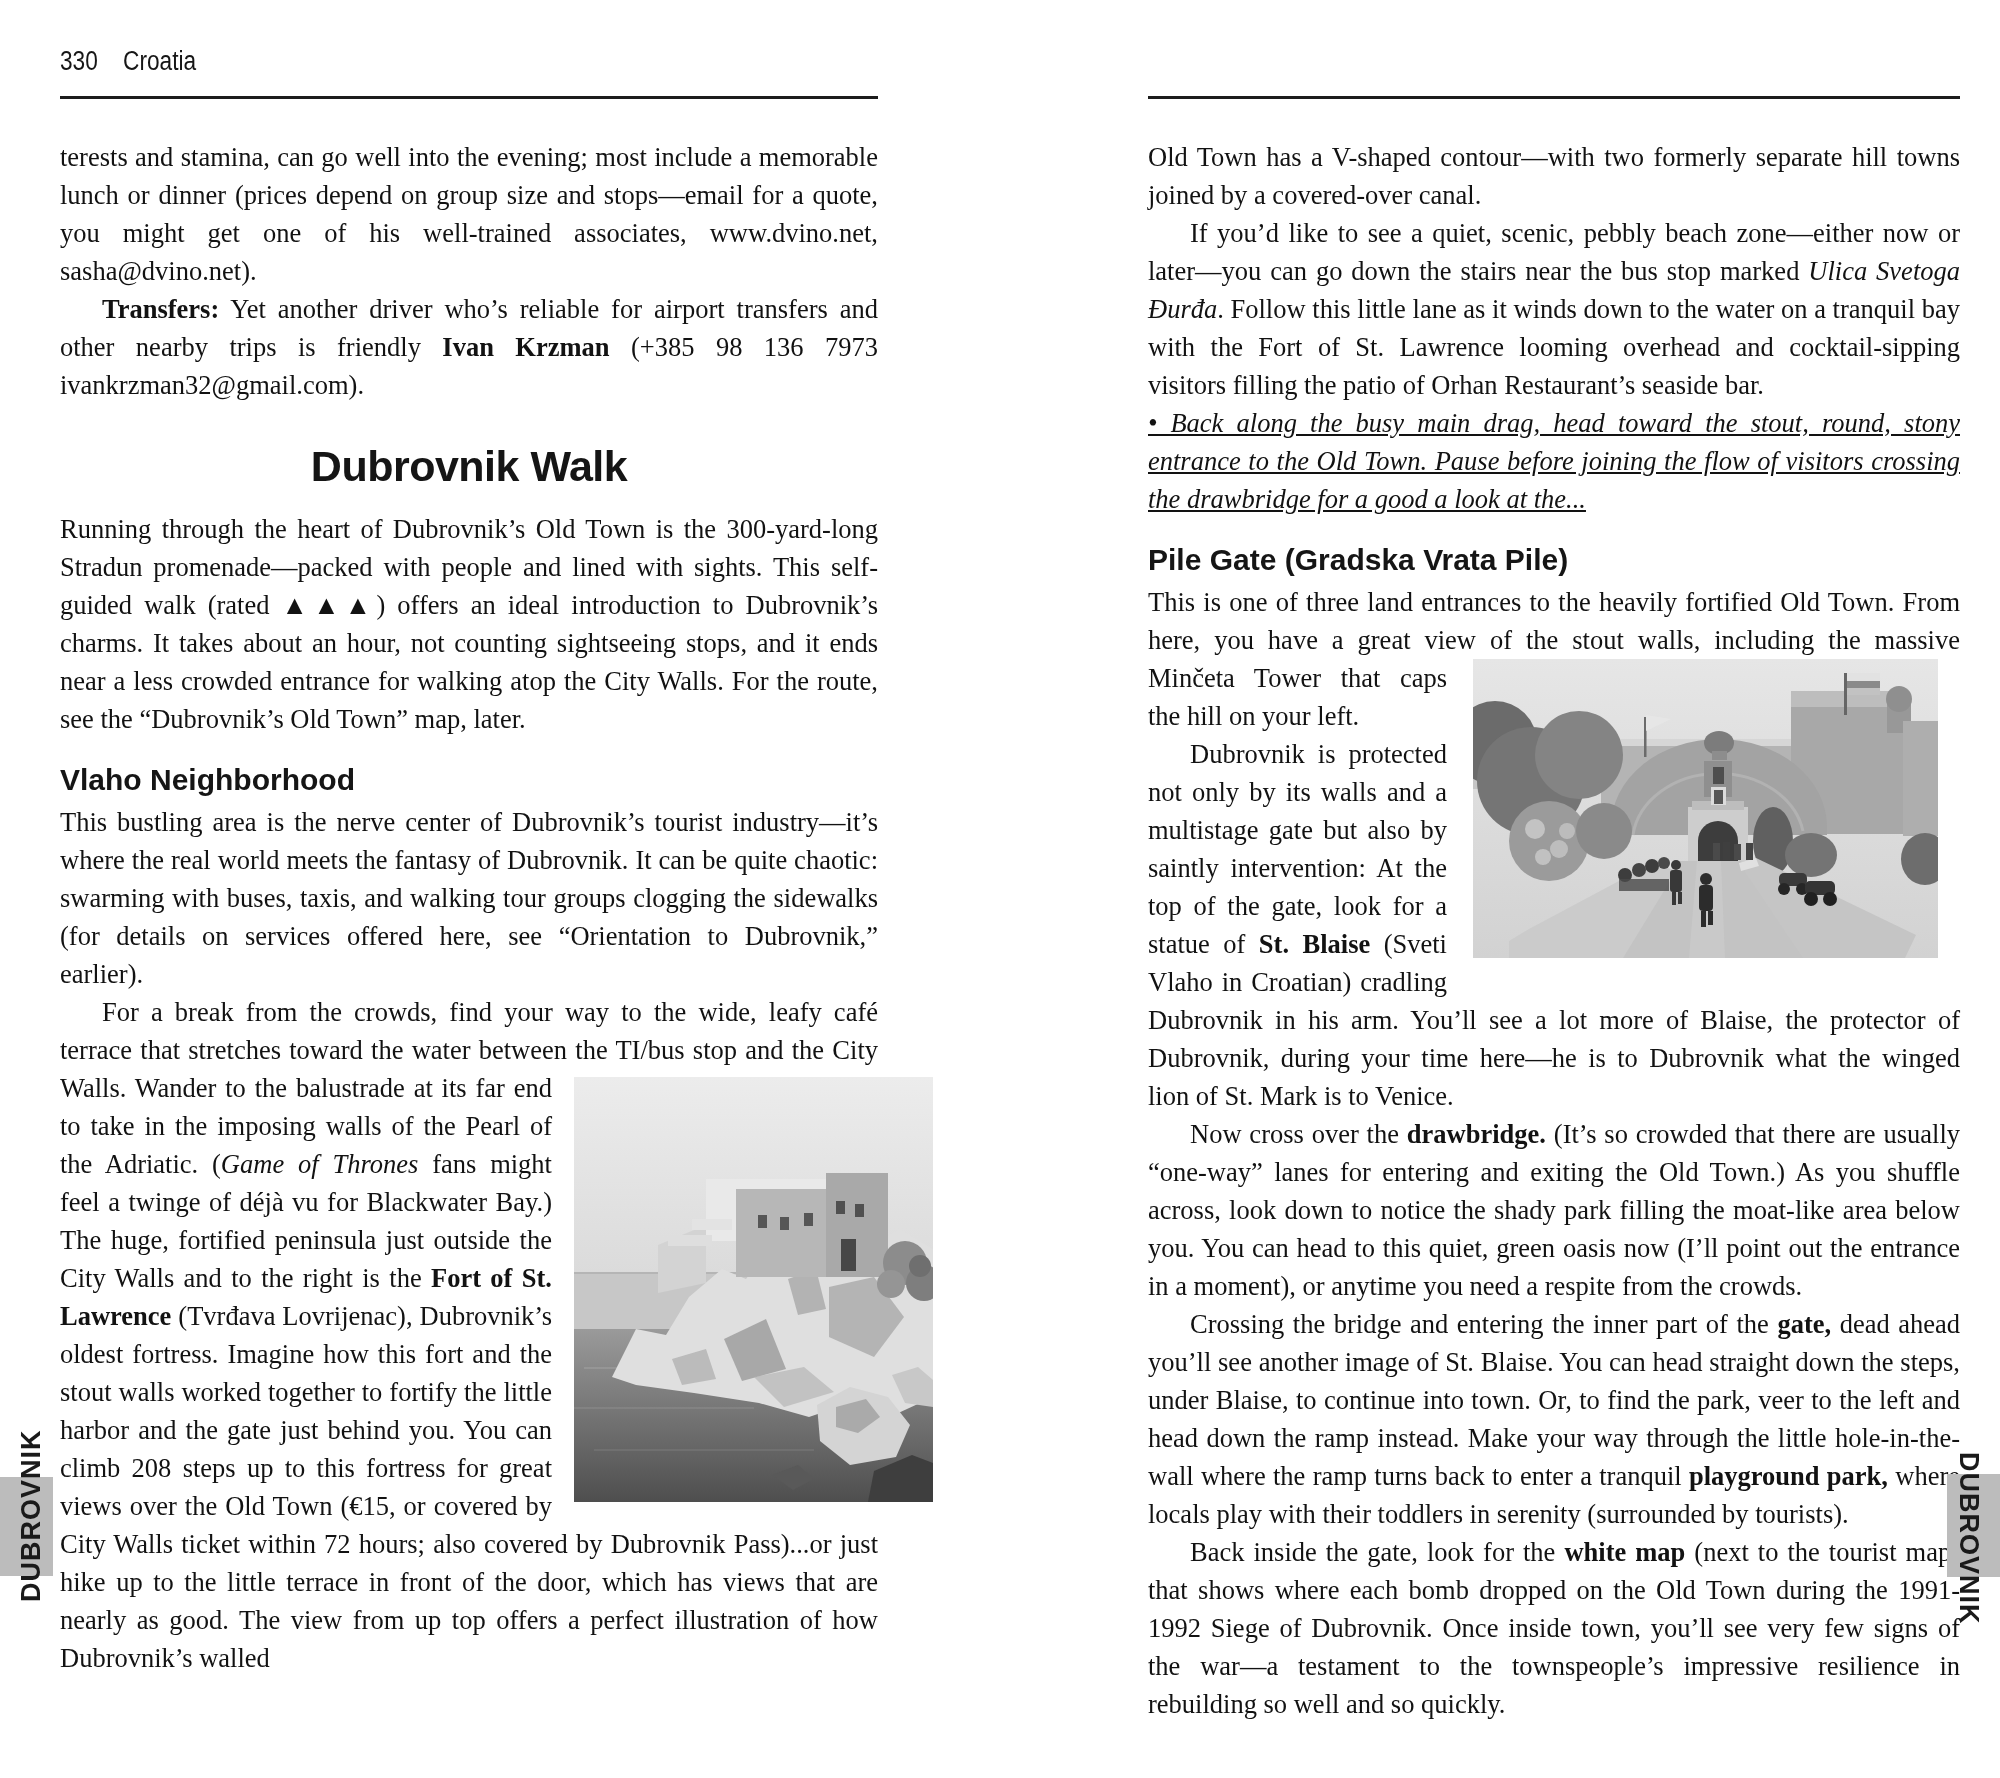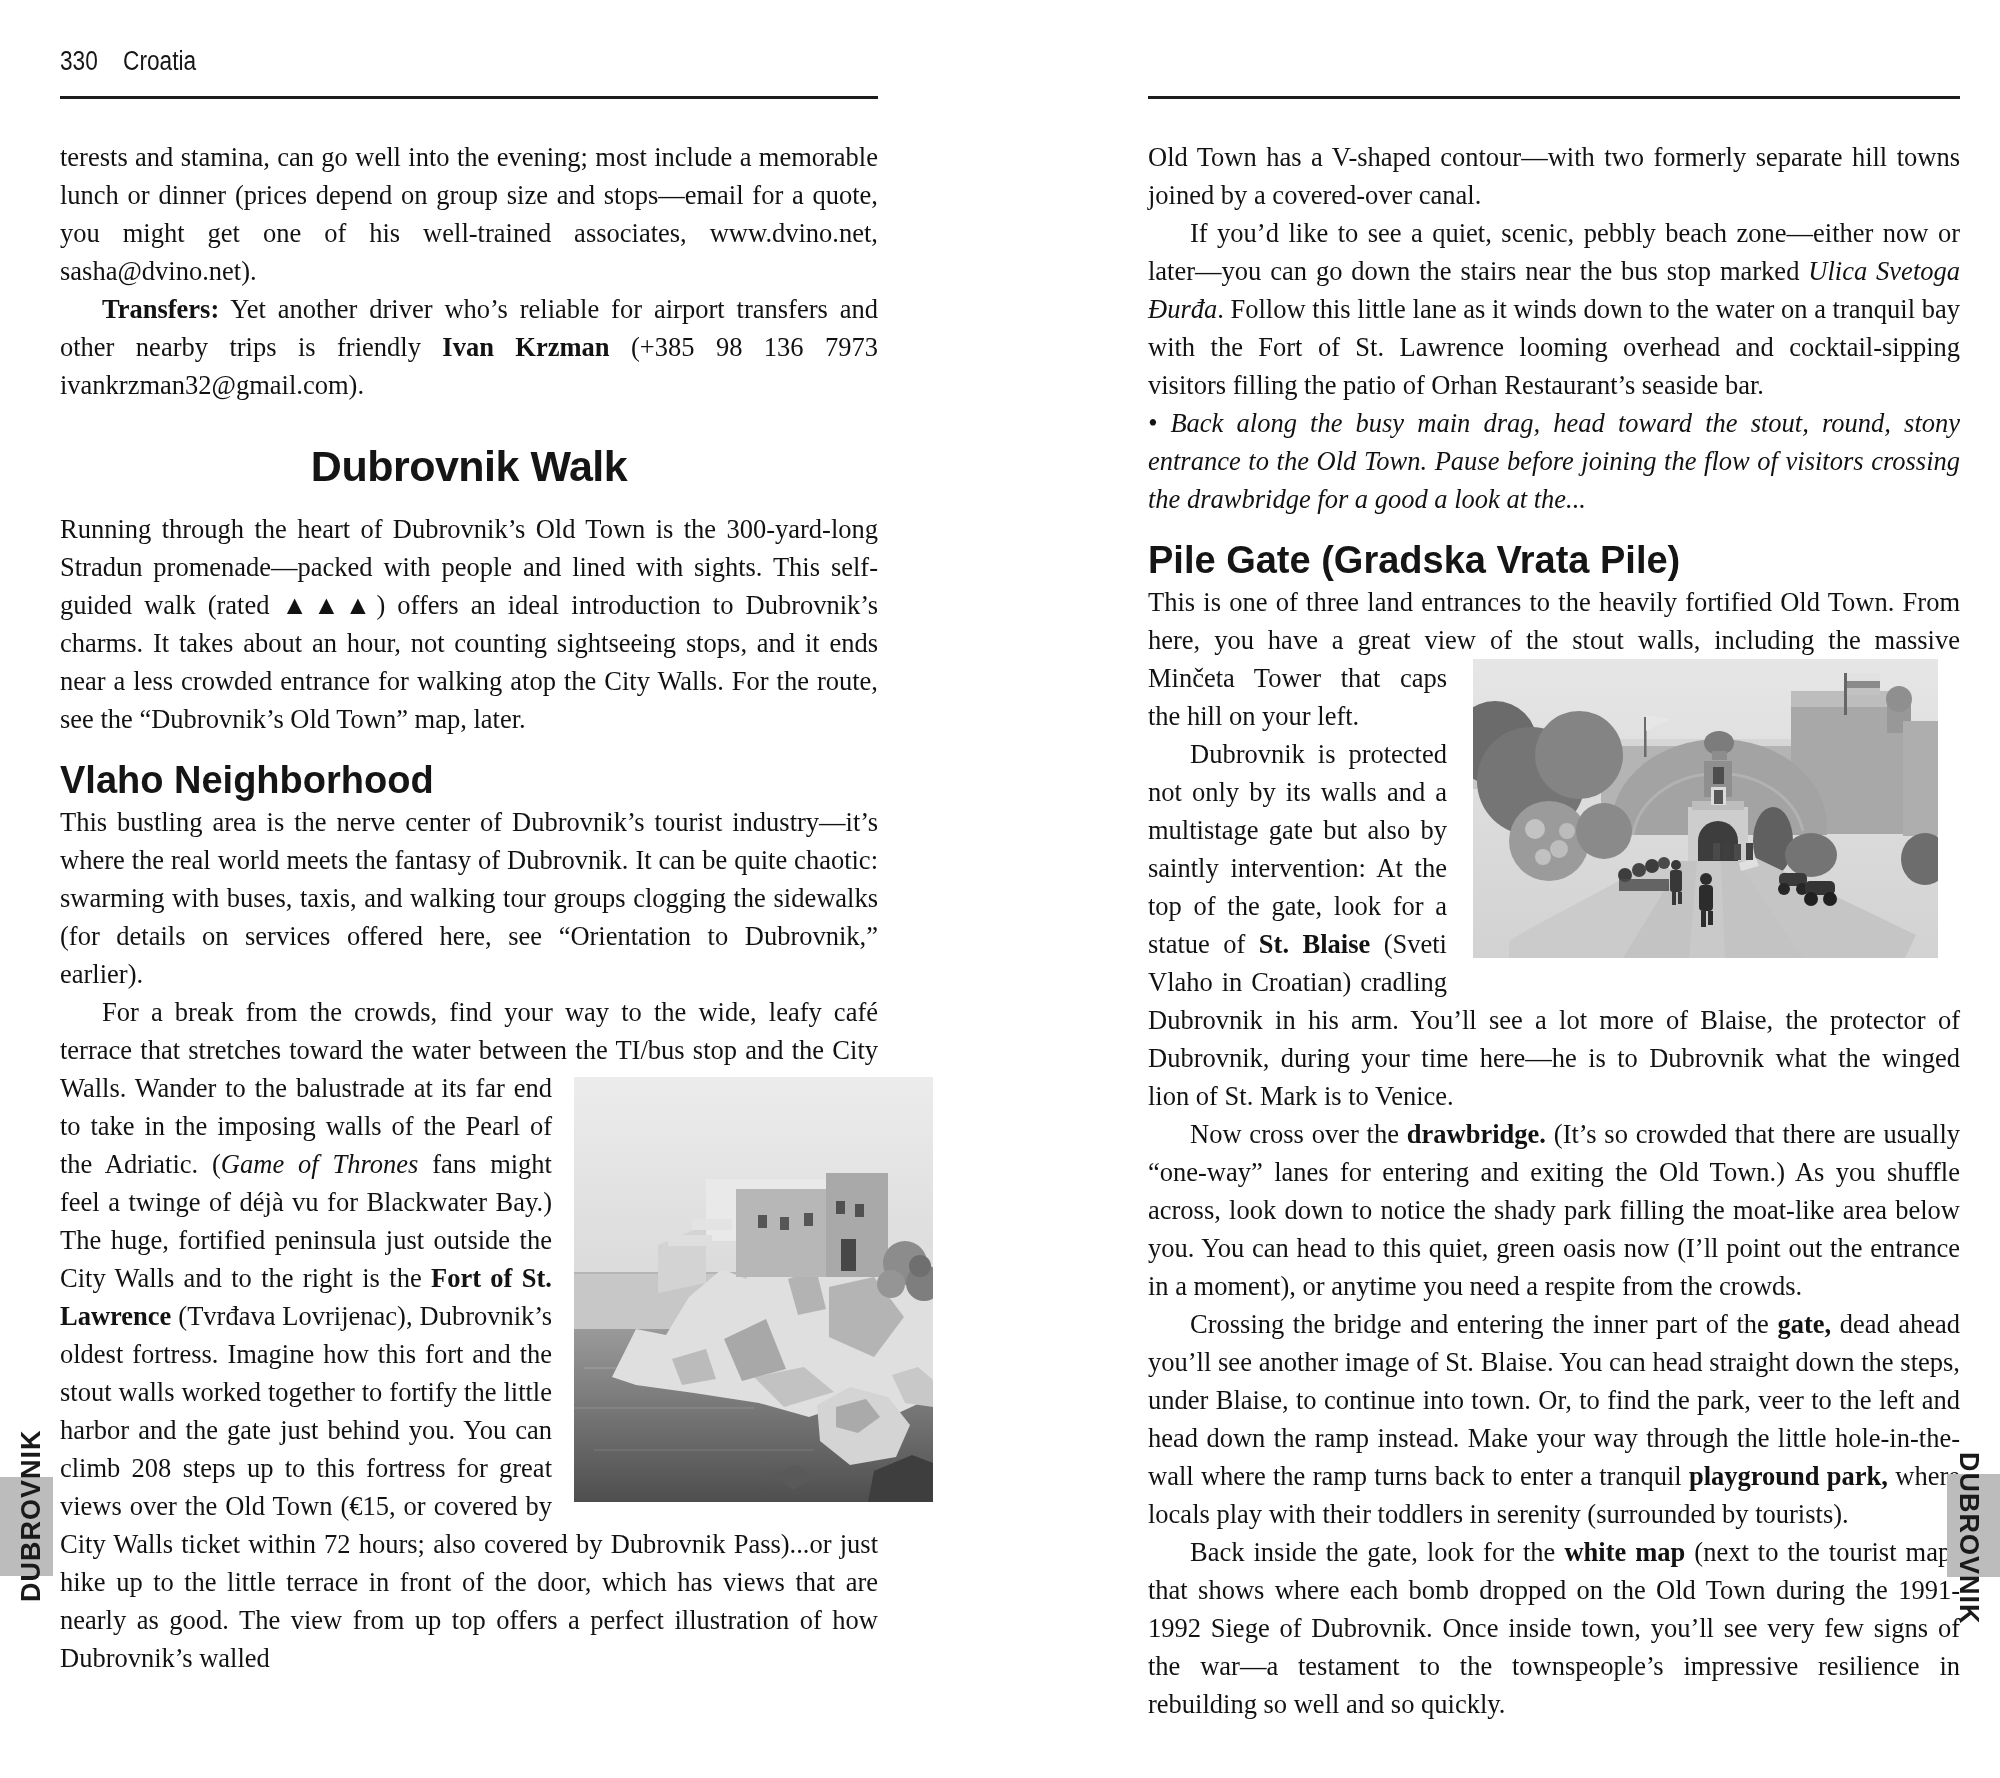--- a/index.html
+++ b/index.html
@@ -23,33 +23,33 @@
   .rh-title-right{font-weight:bold;margin-right:26px;}
   .rh-right{text-align:right;}
   .head-rule{position:absolute;top:96px;left:0;right:0;height:0;border-top:3px solid #1c1c1c;}
 
   .flow{
     position:absolute;top:138px;left:0;right:0;
     font-size:26.5px;line-height:38px;text-align:justify;
     hyphens:auto;-webkit-hyphens:auto;
   }
   .body-p{margin:0;}
-  .note{margin:0;font-style:italic;}
+  .note{margin:0;font-style:italic;text-decoration:underline;}
   .indent{text-indent:42px;}
   .b{font-weight:bold;}
   .i{font-style:italic;}
 
   .walk-title{
     font-family:"Liberation Sans", sans-serif;font-weight:bold;
     font-size:43px;line-height:48px;text-align:center;
     margin:38px 0 20px;letter-spacing:-0.5px;color:#151515;
   }
   .subhead{
     font-family:"Liberation Sans", sans-serif;font-weight:bold;
-    font-size:38px;line-height:36px;text-align:left;
+    font-size:30px;line-height:36px;text-align:left;
     margin:24px 0 5px;color:#151515;
   }
 
   .photo{display:block;}
   .photo svg{display:block;}
   .photo-fort{float:right;width:359px;height:425px;margin:8px -55px 10px 22px;}
   .photo-gate{float:right;width:465px;height:299px;margin:0 22px 10px 26px;}
 
   .tab-bg{position:absolute;width:53px;background:#bcbcbc;}
   .tab-bg-left{left:0;top:1477px;height:99px;}

